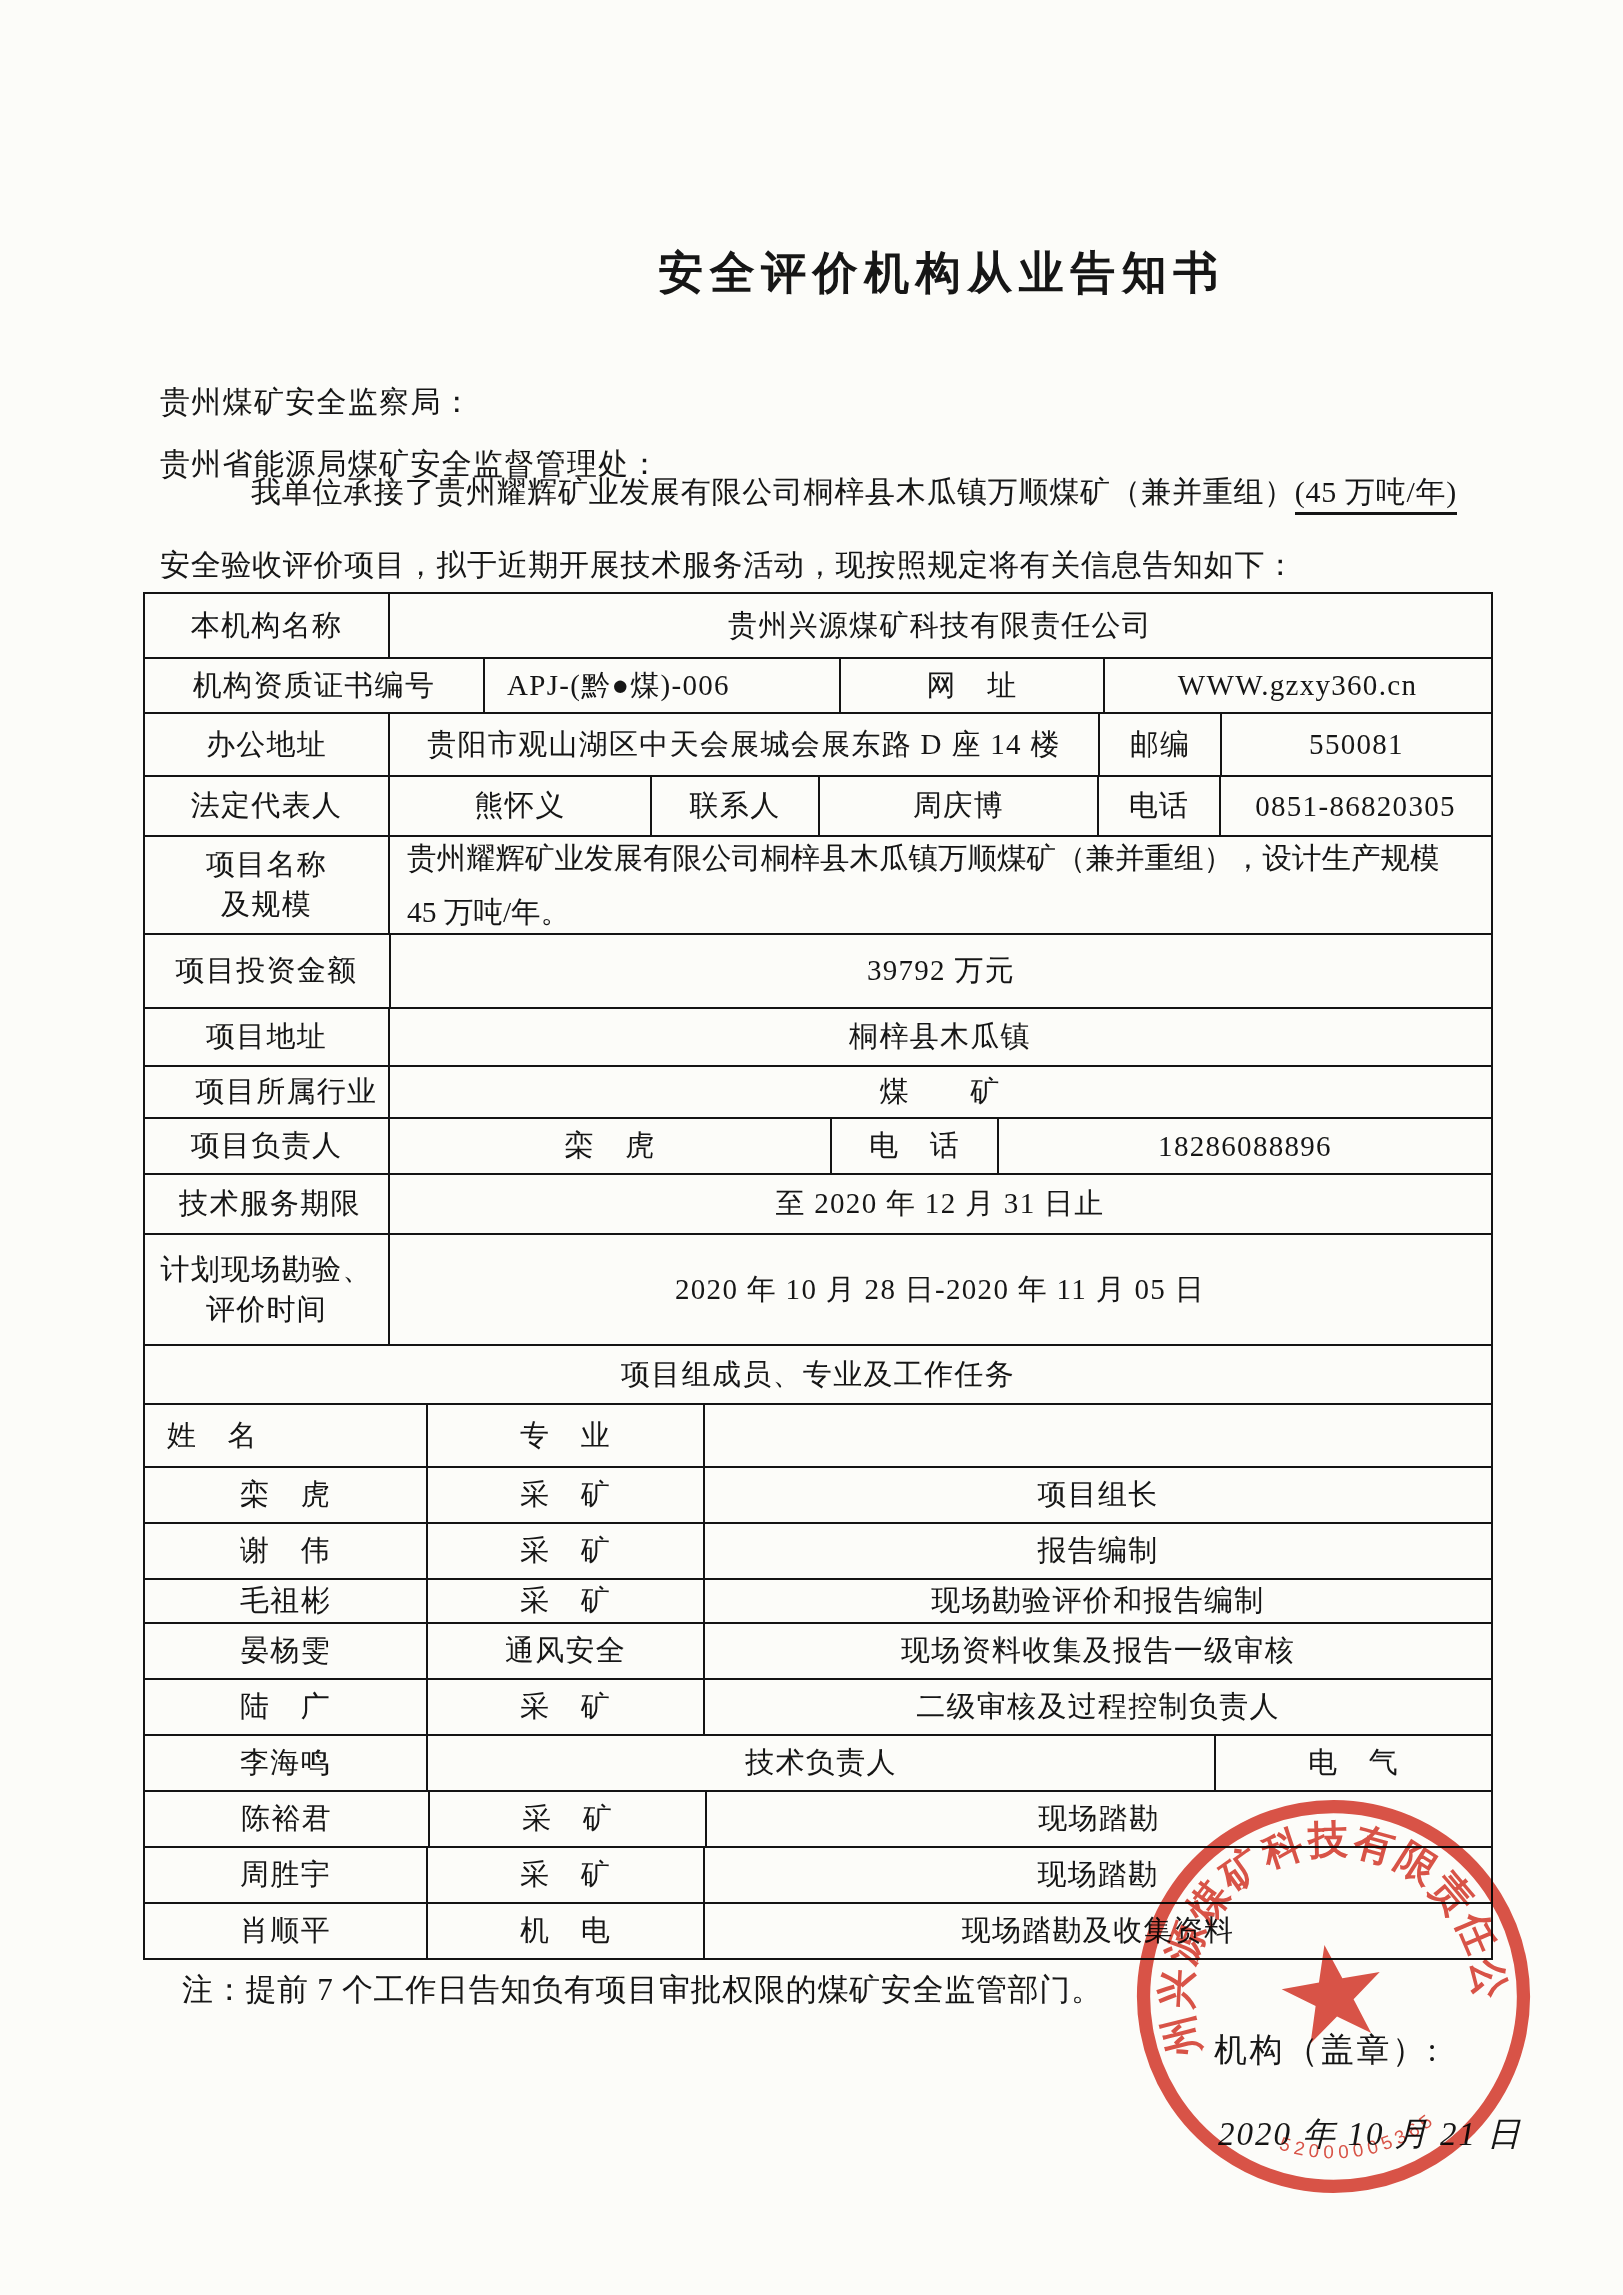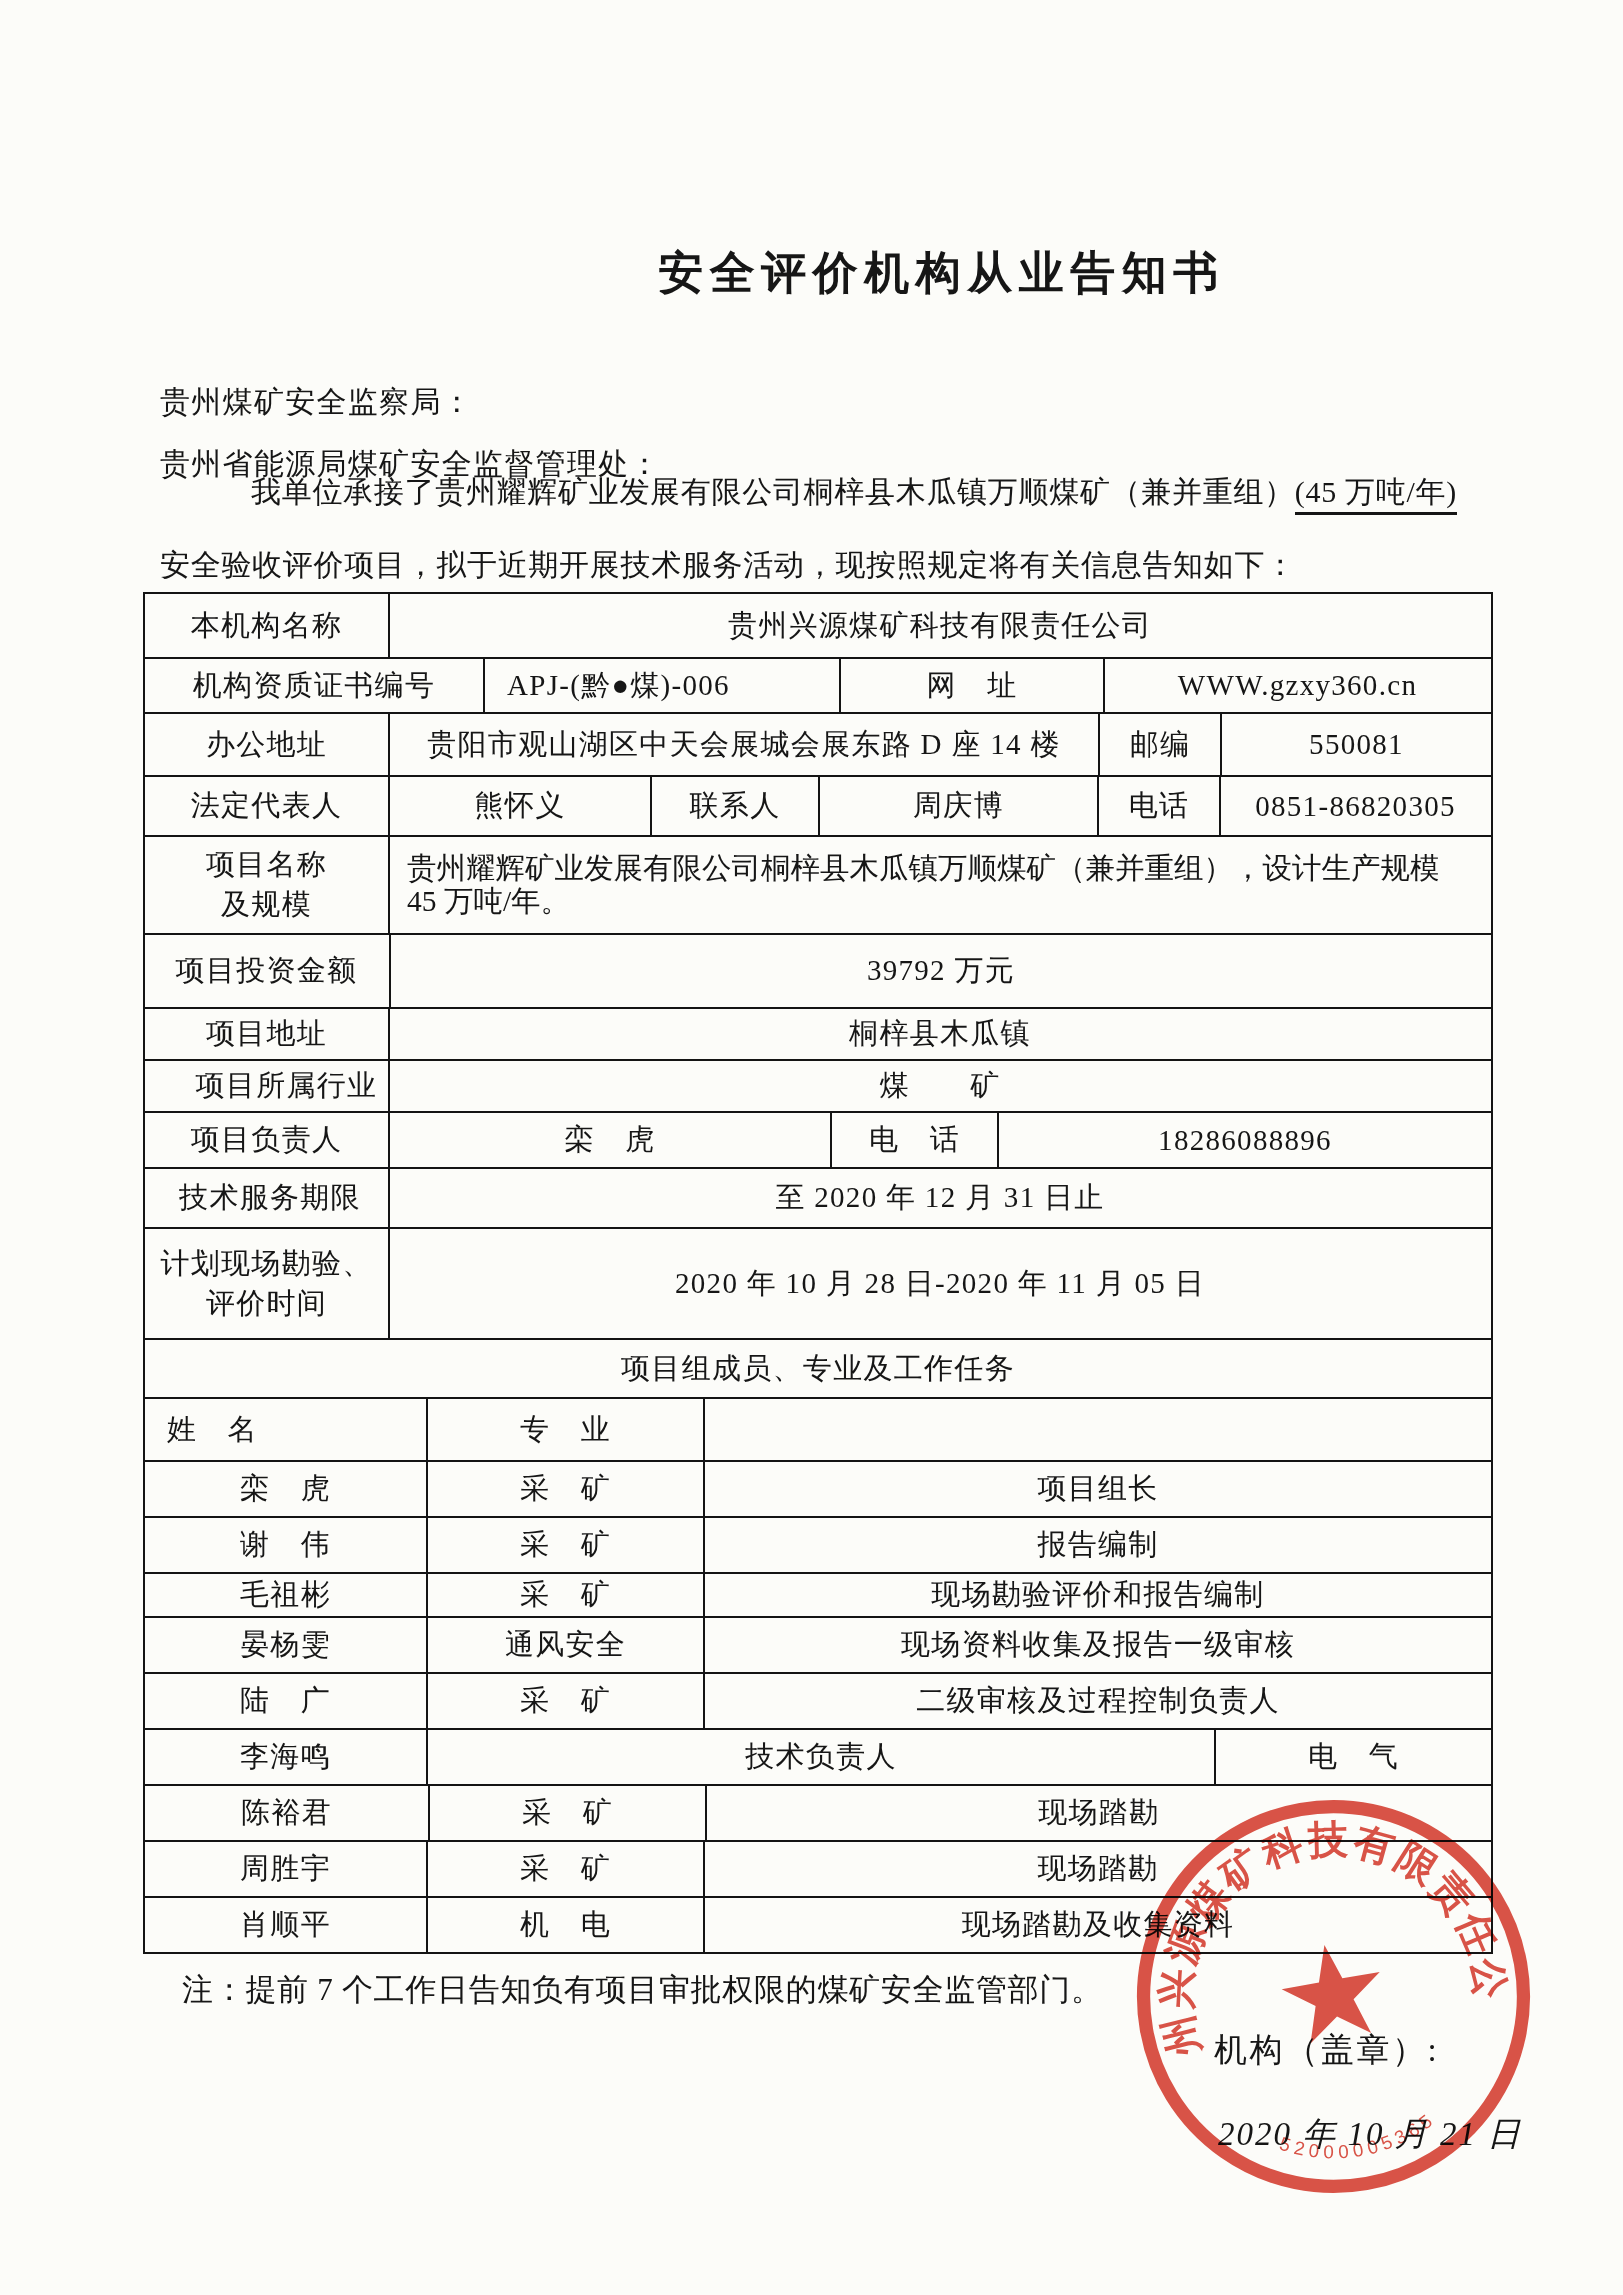--- a/index.html
+++ b/index.html
@@ -40,21 +40,21 @@
     box-sizing:border-box;
     display:flex;align-items:center;justify-content:center;
     font-size:29px;letter-spacing:1.3px;
     overflow:hidden;
   }
   .tcell + .tcell{border-left:2.6px solid #141414;}
   .tcell span{white-space:pre-line;text-align:center;}
   .al-left{justify-content:flex-start;padding-left:22px;}
   .al-left span{text-align:left;}
   .al-wrap{justify-content:flex-start;padding-left:17px;padding-right:40px;
-           font-size:29.5px;line-height:33px;letter-spacing:0;}
+           font-size:29.5px;line-height:54px;letter-spacing:0;}
   .al-wrap span{white-space:normal;text-align:left;}
   .note{left:182px;top:1969px;font-size:31px;letter-spacing:0.7px;white-space:nowrap;}
   .sig-label{left:1214px;top:2028px;font-size:33px;letter-spacing:2.6px;white-space:nowrap;}
   .sig-date{left:1218px;top:2112px;font-size:33px;letter-spacing:2px;white-space:nowrap;font-style:italic;}
   .stamp{
     left:1124px;top:1787px;width:419px;height:419px;
     mix-blend-mode:multiply;
     opacity:.88;
     pointer-events:none;
   }
@@ -140,21 +140,21 @@
         </div>
       </div>
       <div class="trow" style="height: 74px; justify-content: space-between;">
         <div class="tcell" style="width: 243px;">
           <span>项目投资金额</span>
         </div>
         <div class="tcell" style="width: 1102px;">
           <span>39792 万元</span>
         </div>
       </div>
-      <div class="trow" style="height: 52px;">
+      <div class="trow" style="height: 58px;">
         <div class="tcell" style="width: 243px;">
           <span>项目地址</span>
         </div>
         <div class="tcell" style="width: 1102px;">
           <span>桐梓县木瓜镇</span>
         </div>
       </div>
       <div class="trow" style="height: 52px;">
         <div class="tcell" style="width: 243px; padding-left: 40px;">
           <span>项目所属行业</span>

